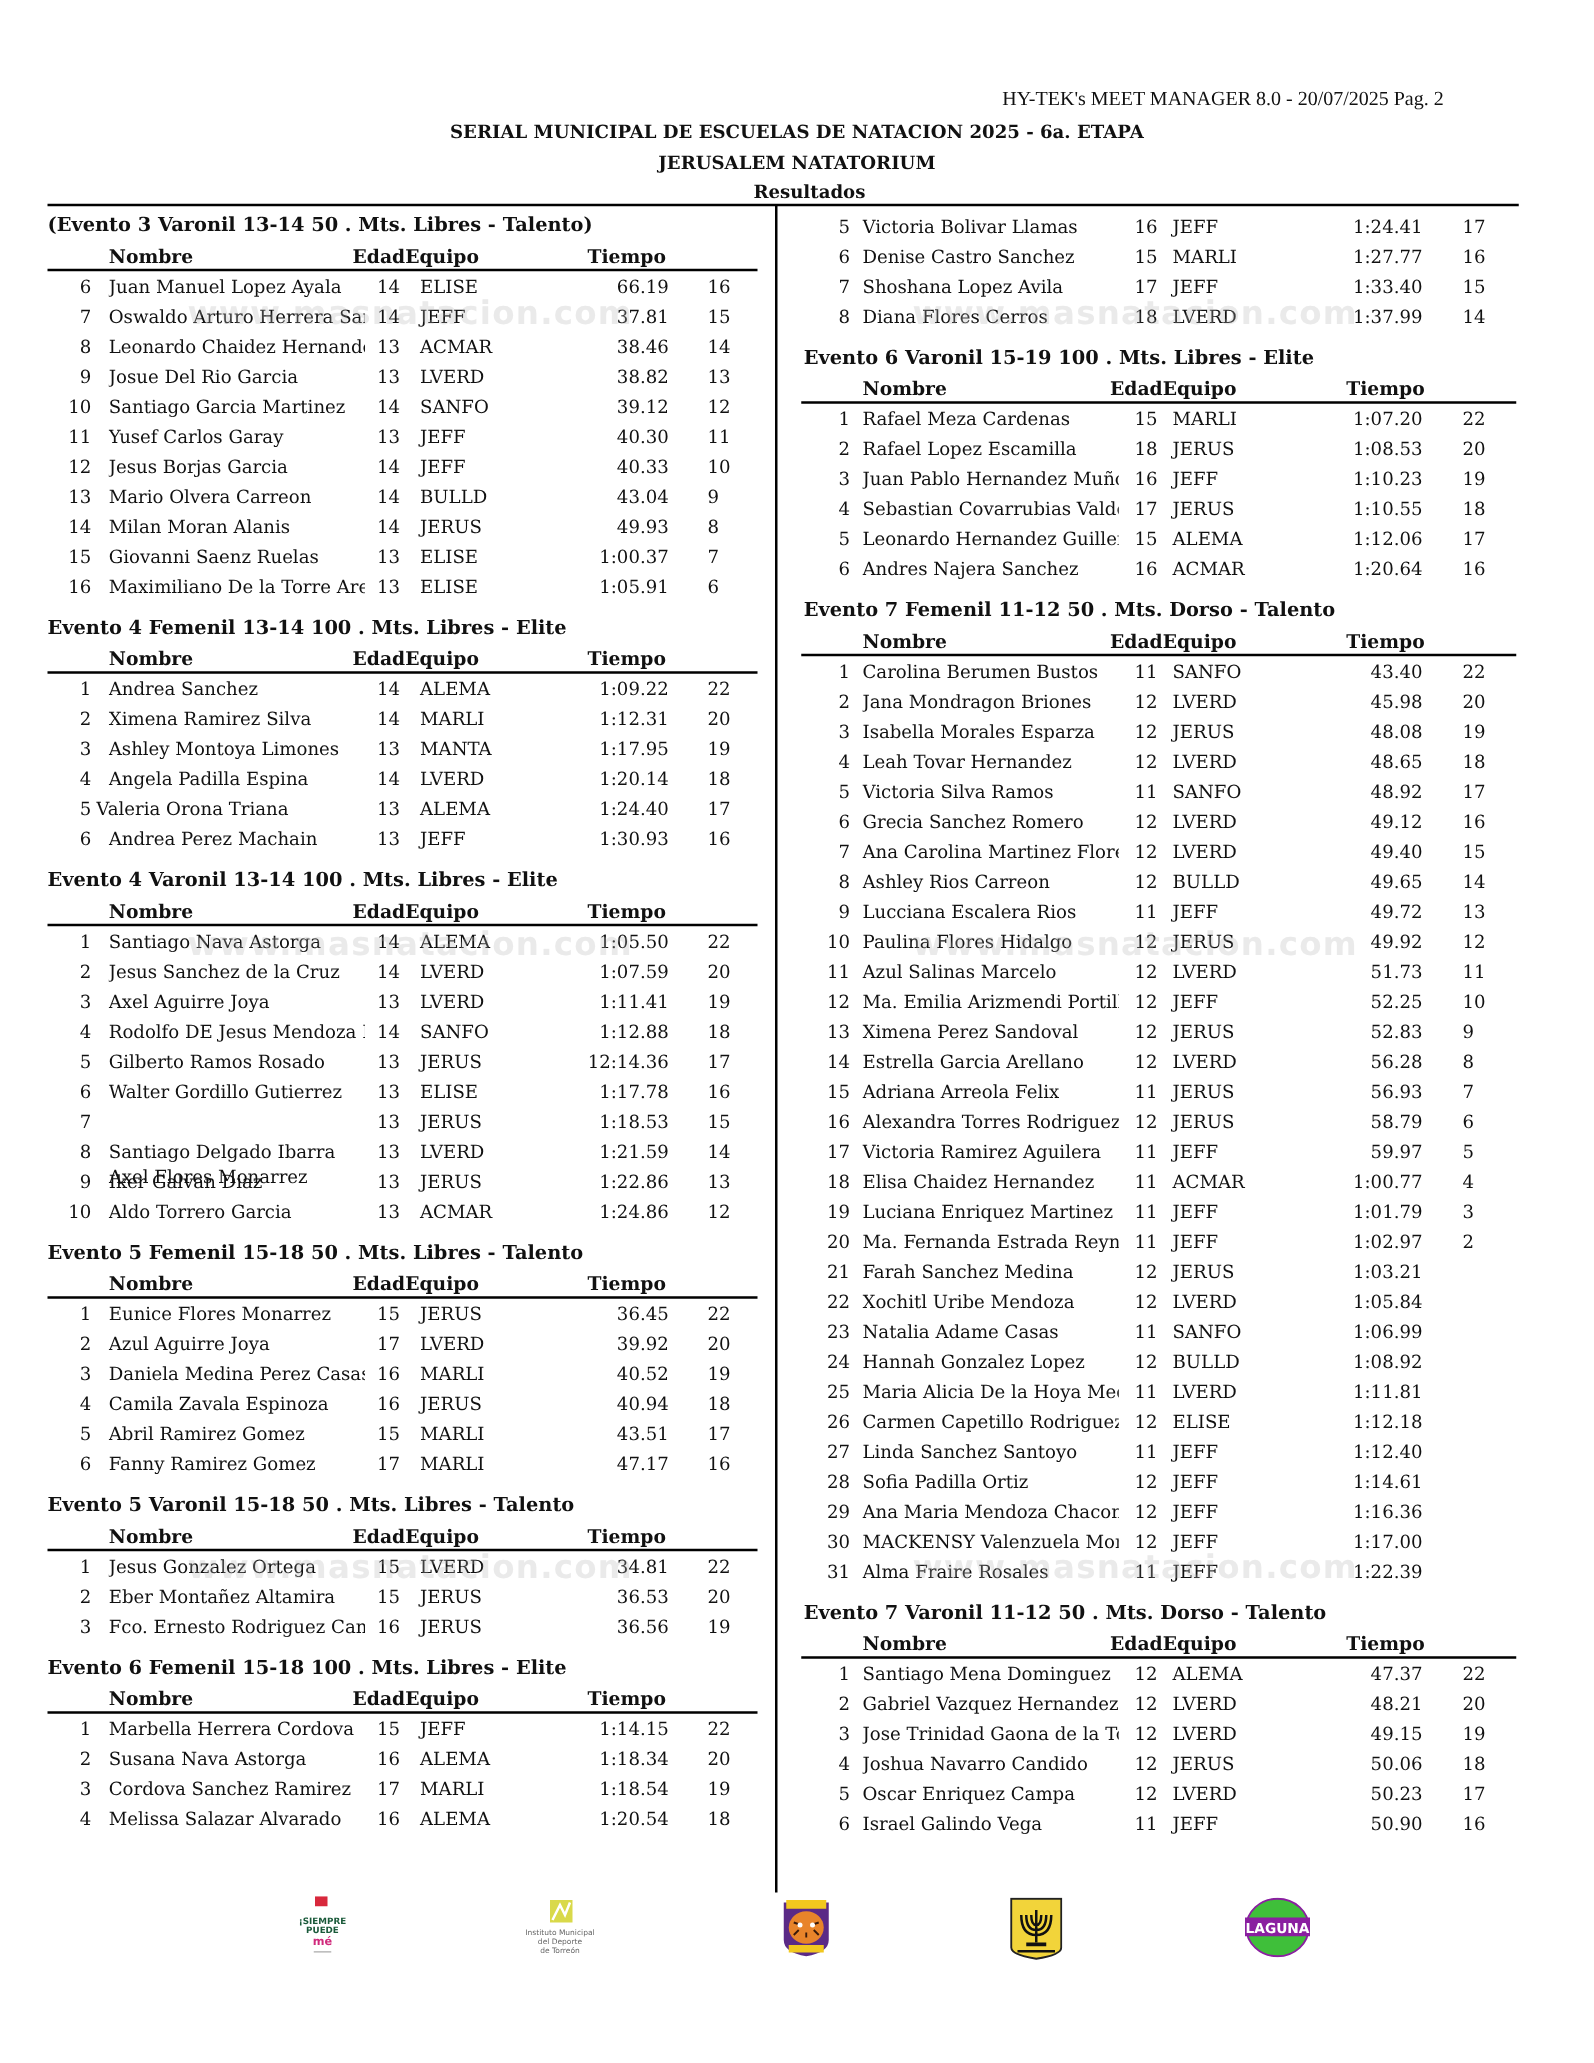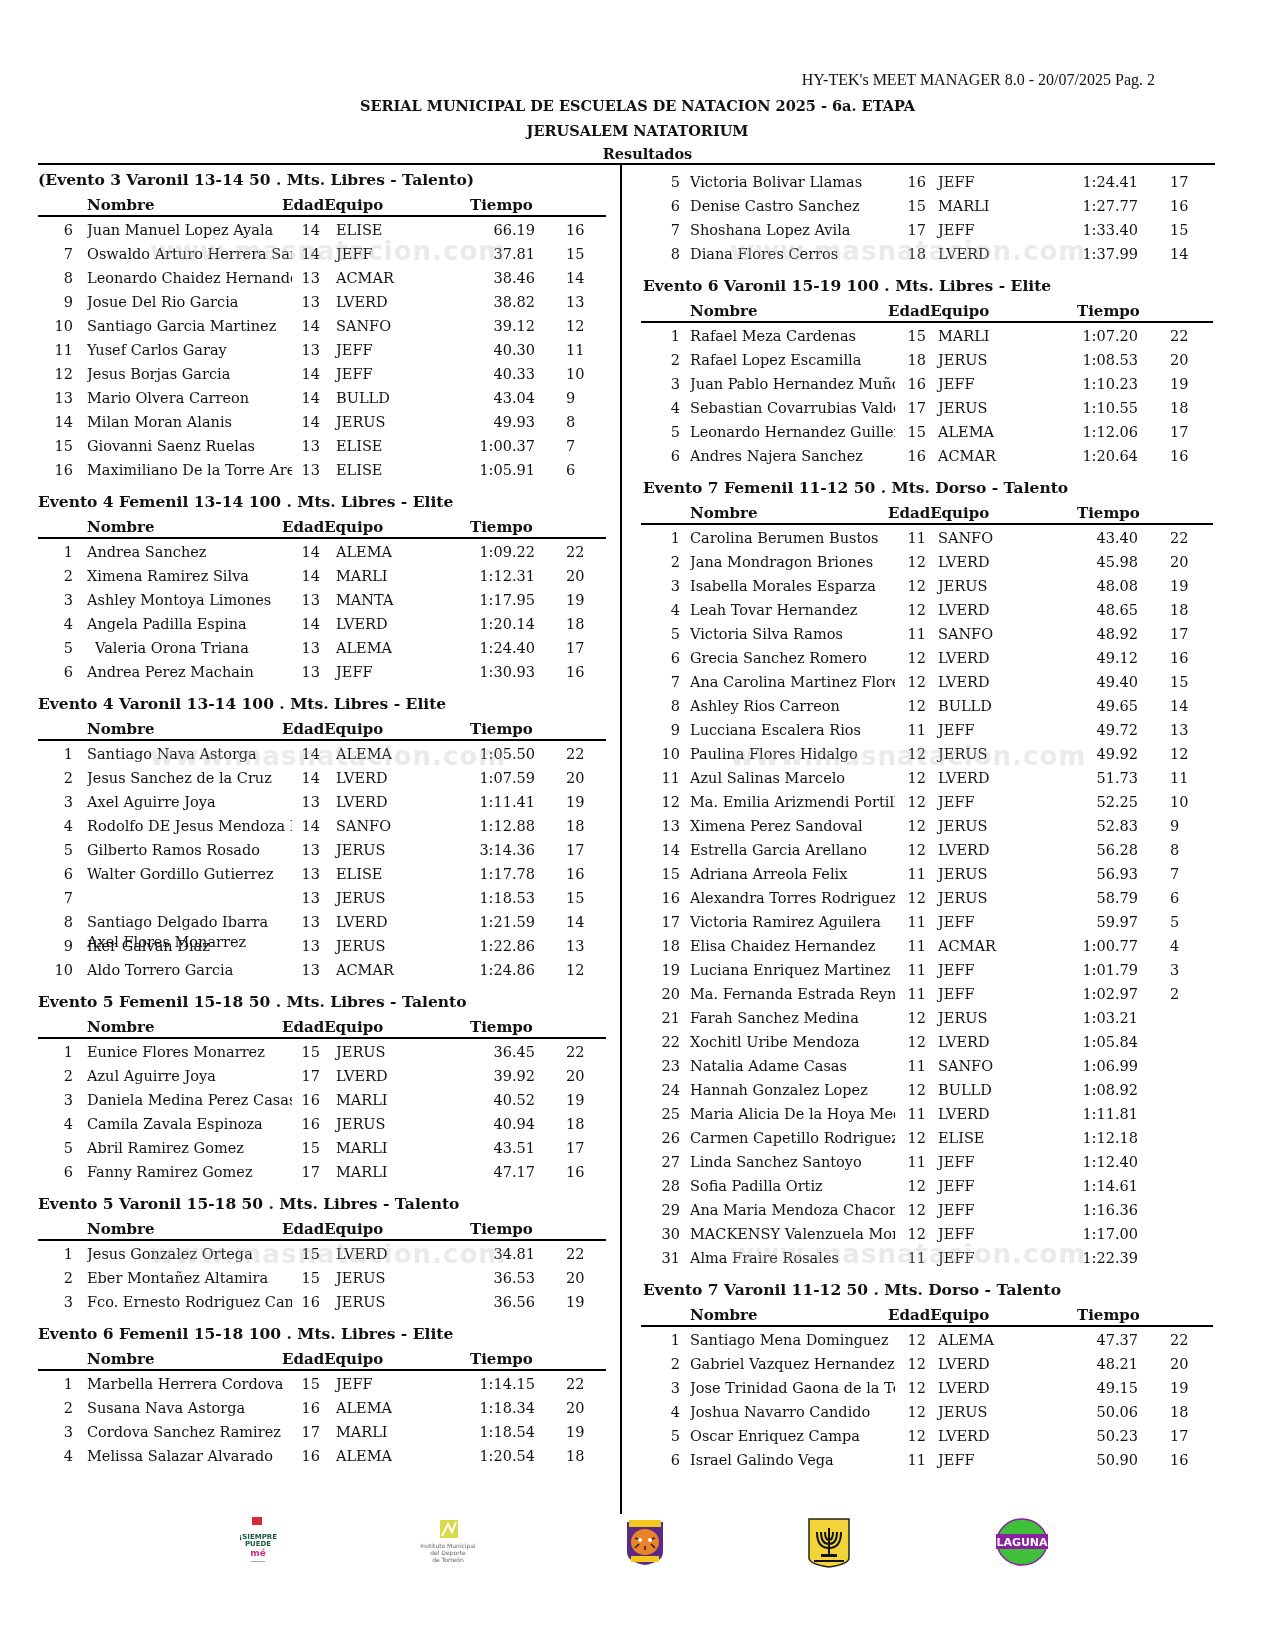--- a/index.html
+++ b/index.html
@@ -170,21 +170,21 @@
     <div class="row" style="left: 0px; width: 1275px; top: 612px;">
       <span class="c c-place" style="left: 45px;">4</span>
       <span class="c c-name" style="left: 87px; width: 205px;">Angela Padilla Espina</span>
       <span class="c c-age" style="left: 296px;">14</span>
       <span class="c c-team" style="left: 336px;">LVERD</span>
       <span class="c c-time" style="left: 455px;">1:20.14</span>
       <span class="c c-pts" style="left: 566px;">18</span>
     </div>
     <div class="row" style="left: 0px; width: 1275px; top: 636px;">
       <span class="c c-place" style="left: 45px;">5</span>
-      <span class="c c-name" style="left: 95px; width: 205px;">Valeria Orona Triana</span>
+      <span class="c c-name" style="left: 77px; width: 205px;">Valeria Orona Triana</span>
       <span class="c c-age" style="left: 296px;">13</span>
       <span class="c c-team" style="left: 336px;">ALEMA</span>
       <span class="c c-time" style="left: 455px;">1:24.40</span>
       <span class="c c-pts" style="left: 566px;">17</span>
     </div>
     <div class="row" style="left: 0px; width: 1275px; top: 660px;">
       <span class="c c-place" style="left: 45px;">6</span>
       <span class="c c-name" style="left: 87px; width: 205px;">Andrea Perez Machain</span>
       <span class="c c-age" style="left: 296px;">13</span>
       <span class="c c-team" style="left: 336px;">JEFF</span>
@@ -227,21 +227,21 @@
       <span class="c c-age" style="left: 296px;">14</span>
       <span class="c c-team" style="left: 336px;">SANFO</span>
       <span class="c c-time" style="left: 455px;">1:12.88</span>
       <span class="c c-pts" style="left: 566px;">18</span>
     </div>
     <div class="row" style="left: 0px; width: 1275px; top: 838px;">
       <span class="c c-place" style="left: 45px;">5</span>
       <span class="c c-name" style="left: 87px; width: 205px;">Gilberto Ramos Rosado</span>
       <span class="c c-age" style="left: 296px;">13</span>
       <span class="c c-team" style="left: 336px;">JERUS</span>
-      <span class="c c-time" style="left: 455px;">3:14.36</span>
+      <span class="c c-time" style="left: 455px;">12:14.36</span>
       <span class="c c-pts" style="left: 566px;">17</span>
     </div>
     <div class="row" style="left: 0px; width: 1275px; top: 862px;">
       <span class="c c-place" style="left: 45px;">6</span>
       <span class="c c-name" style="left: 87px; width: 205px;">Walter Gordillo Gutierrez</span>
       <span class="c c-age" style="left: 296px;">13</span>
       <span class="c c-team" style="left: 336px;">ELISE</span>
       <span class="c c-time" style="left: 455px;">1:17.78</span>
       <span class="c c-pts" style="left: 566px;">16</span>
     </div>

